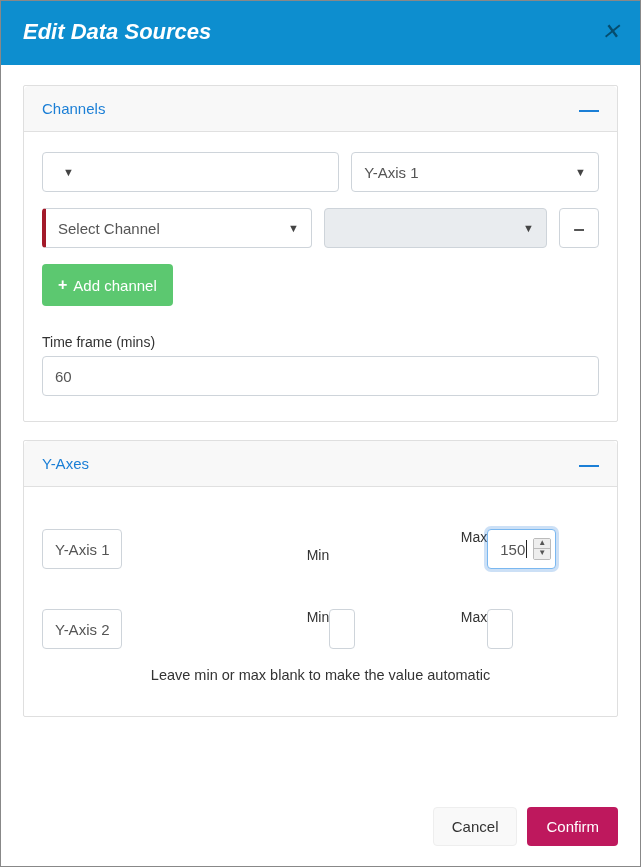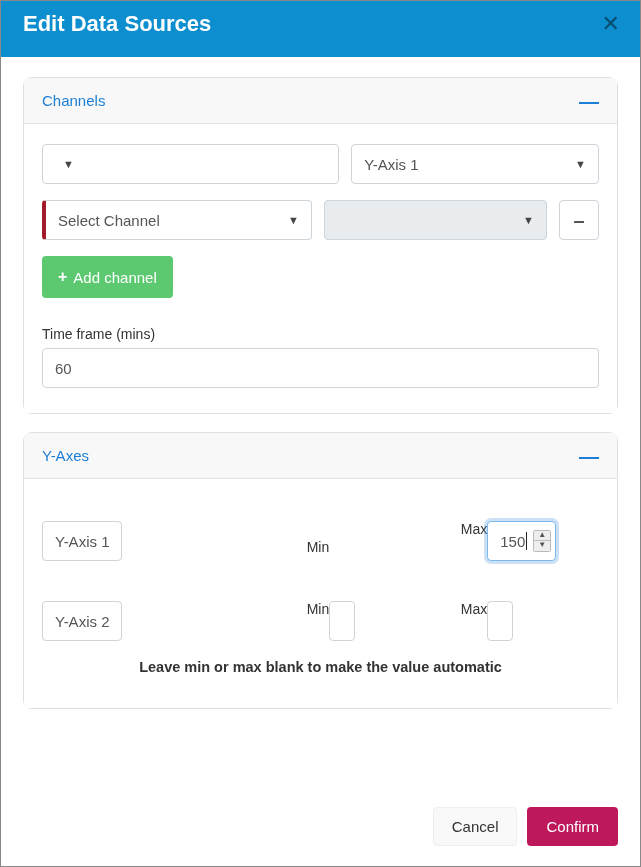--- a/index.html
+++ b/index.html
@@ -13,38 +13,38 @@
   .modal-wrap {
     width: 641px; height: 867px;
     background: #fff;
     border: 1px solid #888;
     position: relative;
     display: flex; flex-direction: column;
   }
   .modal-header {
     background: #0d8ecf;
     color: #fff;
-    padding: 10px 20px 20px 22px;
-    display: flex; align-items: center; justify-content: space-between;
+    padding: 18px 20px 20px 22px;
+    display: flex; align-items: center; justify-content: space-between; font-style: italic;
   }
   .modal-header h1 {
     margin: 0; font-size: 22px; font-weight: 600;
   }
   .close-x {
     font-size: 22px; color: #064d6e; cursor: pointer;
     line-height: 1;
   }
   .modal-body {
     flex: 1;
     overflow-y: auto;
     padding: 20px 22px 10px 22px;
   }
   .panel {
     border: 1px solid #dfdfdf;
-    border-radius: 9px;
+    border-radius: 2px;
     margin-bottom: 18px;
   }
   .panel-header {
     background: #f8f8f8;
     padding: 14px 18px;
     border-bottom: 1px solid #e0e0e0;
     display: flex; justify-content: space-between; align-items: center;
     border-radius: 5px 5px 0 0;
   }
   .panel-header-title {
@@ -117,21 +117,21 @@
     width: 18px; display: flex; flex-direction: column;
     border: 1px solid #bbb; border-radius: 2px; overflow: hidden;
   }
   .spin-btn {
     height: 10px; background: #eee;
     font-size: 8px; line-height: 8px; text-align: center;
     color: #555; cursor: pointer;
   }
   .spin-btn:first-child { border-bottom: 1px solid #bbb; }
   .hint {
-    text-align: center; font-size: 14.5px; font-weight: 700; color: #333;
+    text-align: center; font-size: 14.5px; font-weight: 400; color: #333;
     margin: 14px 0 8px 0;
   }
   .modal-footer {
     padding: 14px 22px 20px 12px;
     display: flex; justify-content: flex-end; gap: 10px;
   }
   .btn {
     border-radius: 4px; padding: 10px 18px; font-size: 15px;
     cursor: pointer; border: 1px solid transparent; font-family: inherit;
   }

